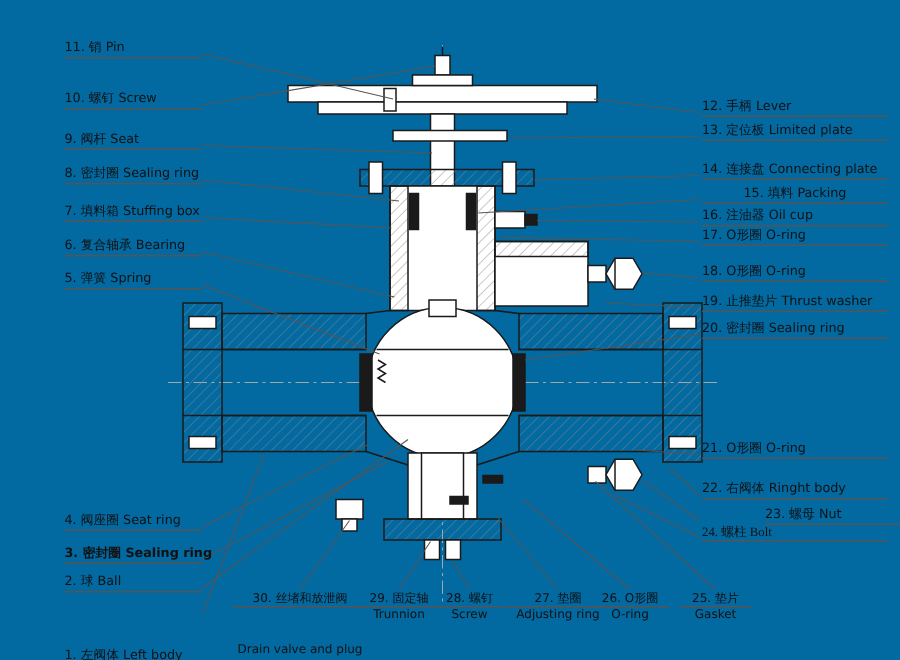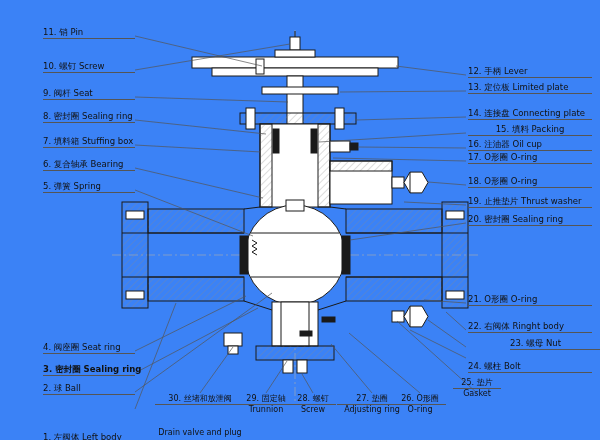--- a/index.html
+++ b/index.html
@@ -1,17 +1,17 @@
 <!DOCTYPE html>
 <html><head>
 <meta charset="utf-8">
 <style>
   *{box-sizing:border-box}
   html,body{margin:0;padding:0;background:#ffffff}
-  .stage{position:relative;width:600px;height:440px;background:#3b82f6;
+  .stage{position:relative;width:600px;height:440px;background:#0369a1;
          font-family:"DejaVu Sans","Liberation Sans",sans-serif;overflow:hidden}
   .draw{position:absolute;left:0;top:0}
   .lbl{position:absolute;font-size:8.5px;line-height:11px;color:#111;white-space:nowrap}
   .side{border-bottom:1px solid #555}
   .left-lbl{left:43px;width:92px}
   .right-lbl{left:468px;width:124px}
   .bottom-lbl{text-align:center;font-size:8px;line-height:10px}
   .bottom-lbl .u{border-bottom:1px solid #555;display:block}
 </style>
 </head>
@@ -216,21 +216,21 @@
       <div class="lbl side right-lbl" style="top: 108px;"><span>14.</span> <span>连接盘</span> <span>Connecting plate</span></div>
       <div class="lbl side right-lbl" style="top: 124px; text-align: center;"><span>15.</span> <span>填料</span> <span>Packing</span></div>
       <div class="lbl side right-lbl" style="top: 139px;"><span>16.</span> <span>注油器</span> <span>Oil cup</span></div>
       <div class="lbl side right-lbl" style="top: 152px;"><span>17.</span> <span>O形圈</span> <span>O-ring</span></div>
       <div class="lbl side right-lbl" style="top: 176px;"><span>18.</span> <span>O形圈</span> <span>O-ring</span></div>
       <div class="lbl side right-lbl" style="top: 196px;"><span>19.</span> <span>止推垫片</span> <span>Thrust washer</span></div>
       <div class="lbl side right-lbl" style="top: 214px;"><span>20.</span> <span>密封圈</span> <span>Sealing ring</span></div>
       <div class="lbl side right-lbl" style="top: 294px;"><span>21.</span> <span>O形圈</span> <span>O-ring</span></div>
       <div class="lbl side right-lbl" style="top: 321px;"><span>22.</span> <span>右阀体</span> <span>Ringht body</span></div>
       <div class="lbl side right-lbl" style="top: 338px; margin-left: 42px;"><span>23.</span> <span>螺母</span> <span>Nut</span></div>
-      <div class="lbl side right-lbl" style="top: 361px;"><span>24.</span> <span>螺柱</span> <span>Bolt</span></div>
+      <div class="lbl side right-lbl" style="top: 349px; font-family: Liberation Serif, serif;"><span>24.</span> <span>螺柱</span> <span>Bolt</span></div>
     </div>
   <div id="labels-bottom">
       <div class="lbl bottom-lbl" style="left: 155px; top: 394px; width: 90px;">
         <span class="u"><span>30.</span> <span>丝堵和放泄阀</span></span>
         <span style="display: block; margin-top: 23px;"><span>Drain valve and plug</span></span>
       </div>
       <div class="lbl bottom-lbl" style="left: 236px; top: 394px; width: 60px;">
         <span class="u"><span>29.</span> <span>固定轴</span></span>
         <span style="display: block;"><span>Trunnion</span></span>
       </div>
@@ -239,19 +239,19 @@
         <span style="display: block;"><span>Screw</span></span>
       </div>
       <div class="lbl bottom-lbl" style="left: 337px; top: 394px; width: 70px;">
         <span class="u"><span>27.</span> <span>垫圈</span></span>
         <span style="display: block;"><span>Adjusting ring</span></span>
       </div>
       <div class="lbl bottom-lbl" style="left: 394px; top: 394px; width: 52px;">
         <span class="u"><span>26.</span> <span>O形圈</span></span>
         <span style="display: block;"><span>O-ring</span></span>
       </div>
-      <div class="lbl bottom-lbl" style="left: 453px; top: 378px; width: 48px;">
+      <div class="lbl bottom-lbl" style="left: 453px; top: 394px; width: 48px;">
         <span class="u"><span>25.</span> <span>垫片</span></span>
         <span style="display: block;"><span>Gasket</span></span>
       </div>
     </div>
 
 </div>
 
 </body></html>

